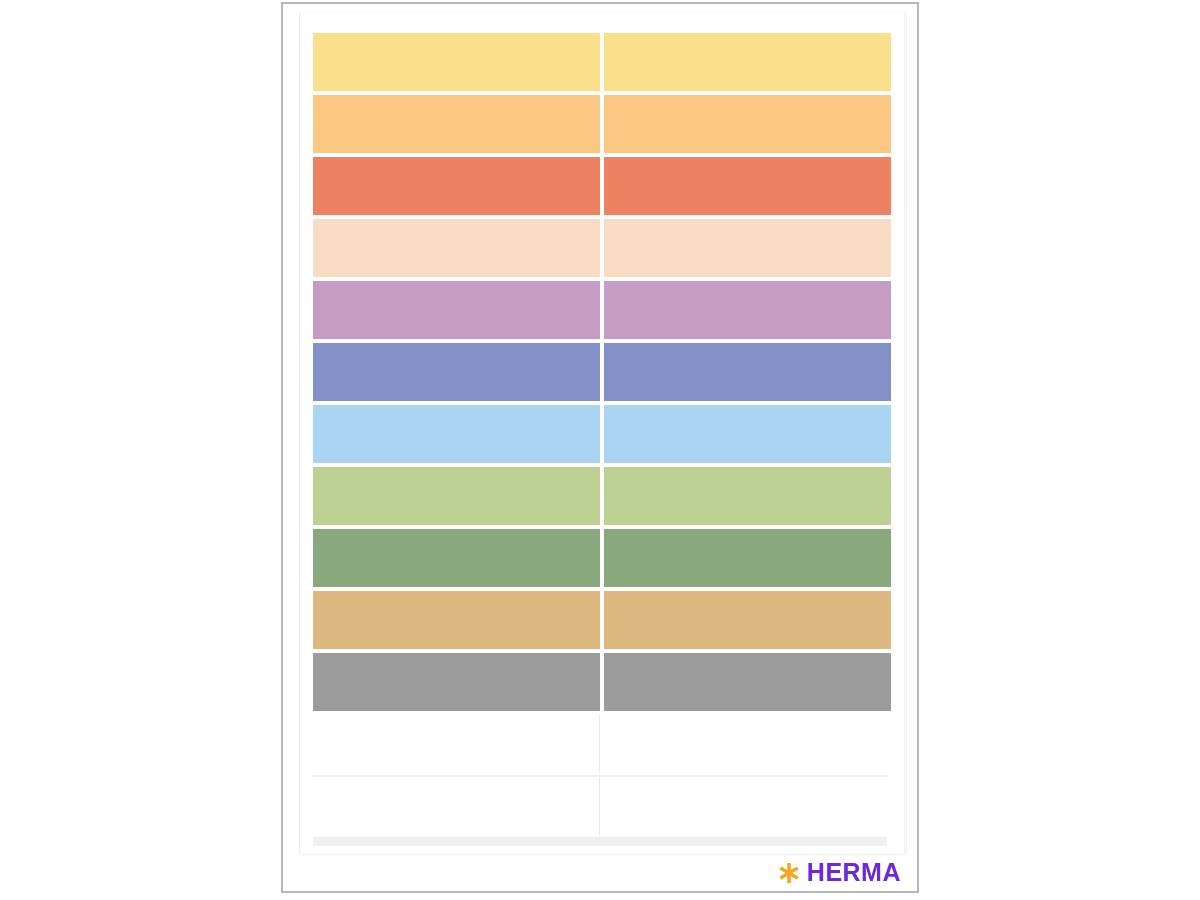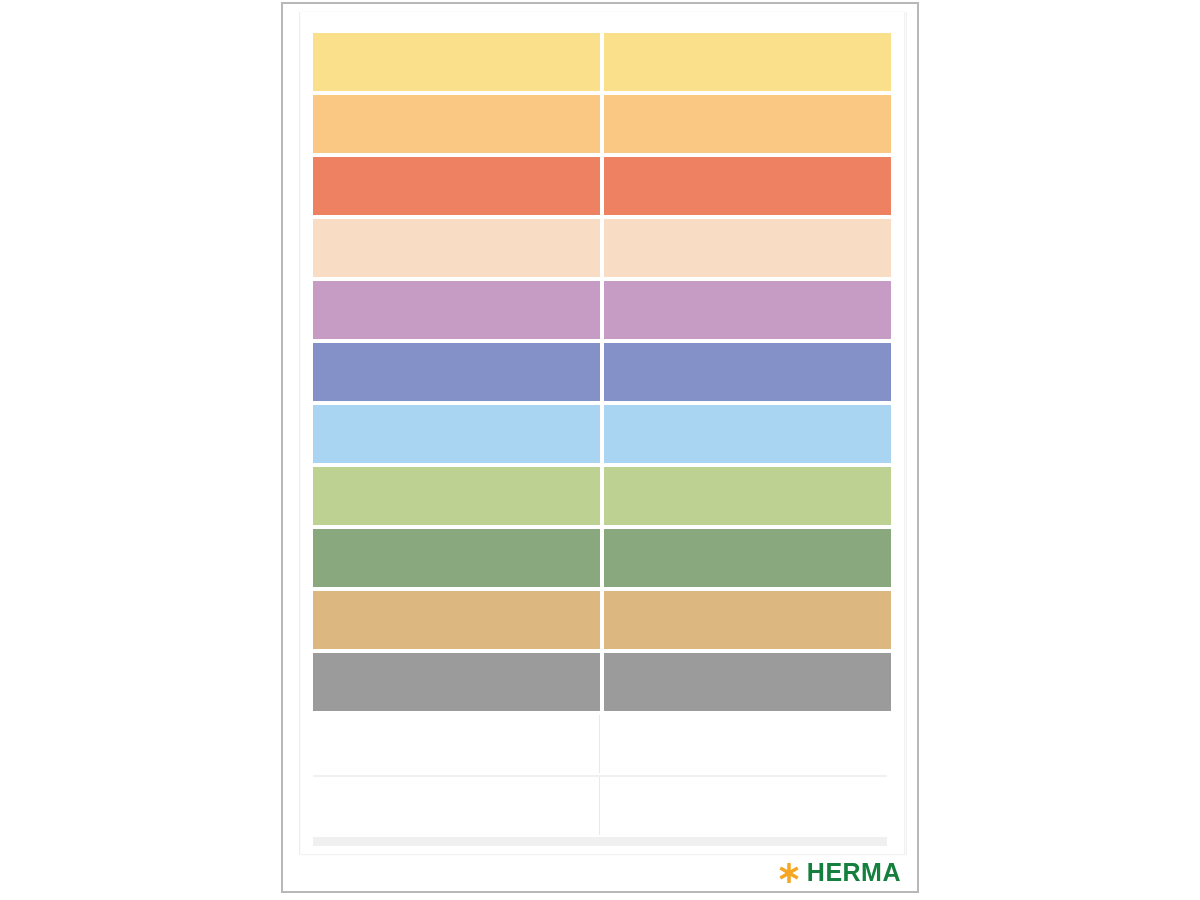--- a/index.html
+++ b/index.html
@@ -262,18 +262,18 @@
       </div>
 
     <div class="logo">
       <svg class="logo-mark" viewBox="0 0 100 100" aria-hidden="true">
         <g id="asterisk-group" fill="#f5a623">
           <rect x="42" y="4" width="16" height="92" rx="3"></rect>
           <rect x="42" y="4" width="16" height="92" rx="3" transform="rotate(60 50 50)"></rect>
           <rect x="42" y="4" width="16" height="92" rx="3" transform="rotate(120 50 50)"></rect>
         </g>
       </svg>
-      <span class="logo-text" style="color: #15803d;">HERMA</span>
+      <span class="logo-text" style="color: #6d28d9;">HERMA</span>
     </div>
 
   </div>
 
 </div>
 
 </body></html>

